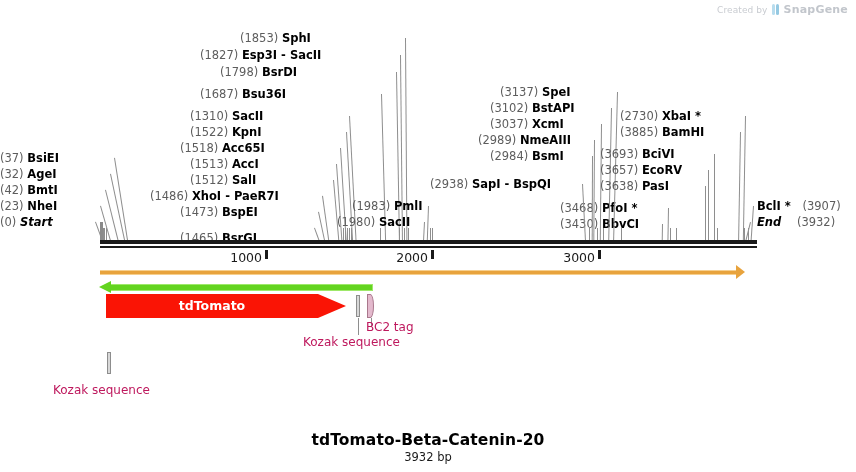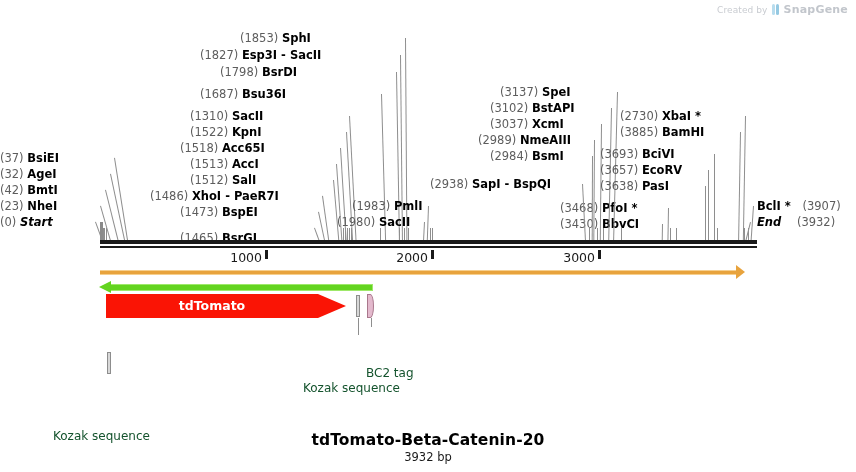--- a/index.html
+++ b/index.html
@@ -228,23 +228,22 @@
   #kozak-bar-2 {
     left: 107px; top: 352px;
     width: 4px; height: 22px;
     background: #d8d8d8;
     border: 1px solid #8d8d8d;
   }
 
   .feat-label {
     position: absolute;
     font-size: 12px;
-    color: #14532d;
+    color: #be185d;
     white-space: nowrap;
-    margin-top: 46px;
   }
   .feat-leader {
     position: absolute;
     width: 1px;
     background: #8e8e8e;
   }
 
   
   #title {
     position: absolute;

